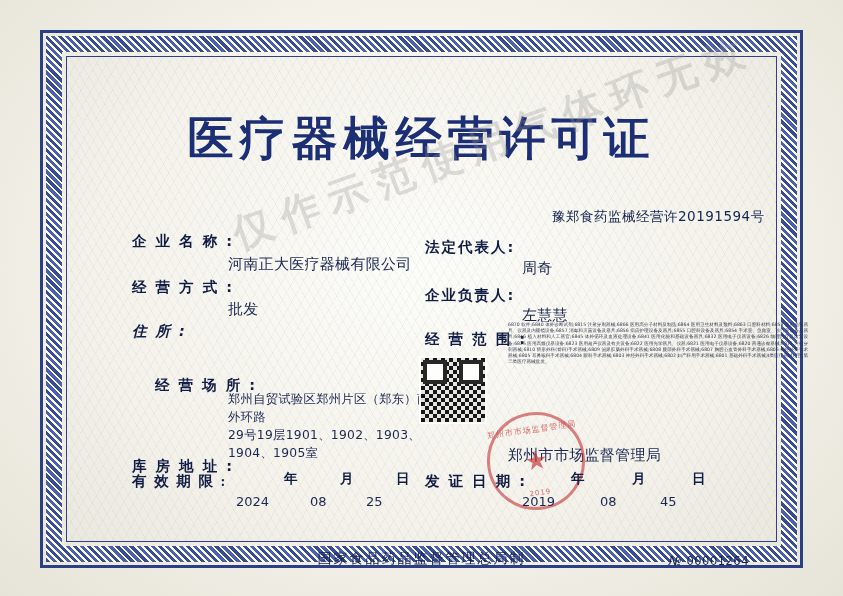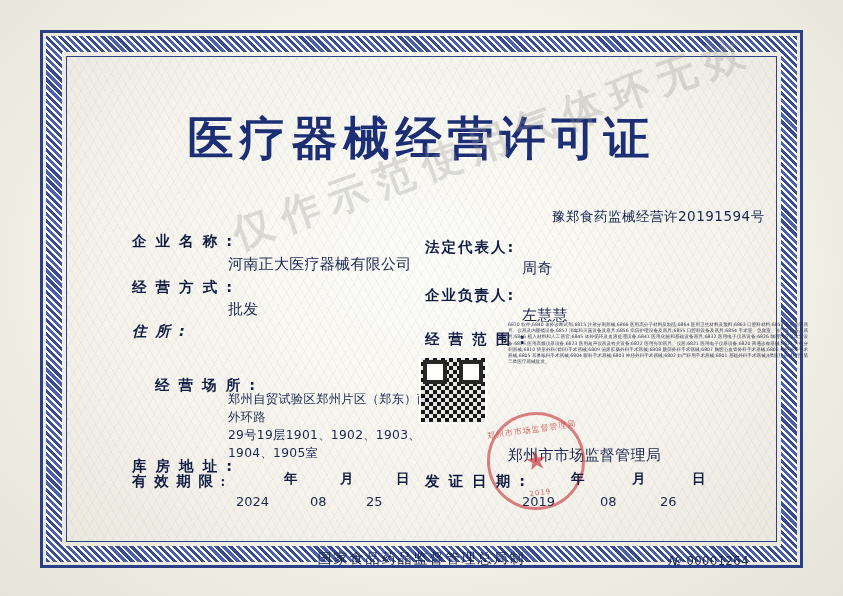--- a/index.html
+++ b/index.html
@@ -200,21 +200,21 @@
   <div class="date-seg" style="top:494px;left:310px;">08</div>
   <div class="date-unit" style="top:470px;left:340px;">月</div>
   <div class="date-seg" style="top:494px;left:366px;">25</div>
   <div class="date-unit" style="top:470px;left:396px;">日</div>
 
   <div class="lbl" style="top:472px;left:425px;">发 证 日 期 :</div>
   <div class="date-seg" style="top:494px;left:522px;">2019</div>
   <div class="date-unit" style="top:470px;left:571px;">年</div>
   <div class="date-seg" style="top:494px;left:600px;">08</div>
   <div class="date-unit" style="top:470px;left:632px;">月</div>
-  <div class="date-seg" style="top:494px;left:660px;">26</div>
+  <div class="date-seg" style="top:494px;left:660px;">45</div>
   <div class="date-unit" style="top:470px;left:692px;">日</div>
 
   <div class="watermark">仅作示范使用气体环无效</div>
 
   <div class="footer-org">国家食品药品监督管理总局制</div>
   <div class="footer-serial">
     <span class="serial-prefix">№</span>
     <span>00001264</span>
   </div>
 

